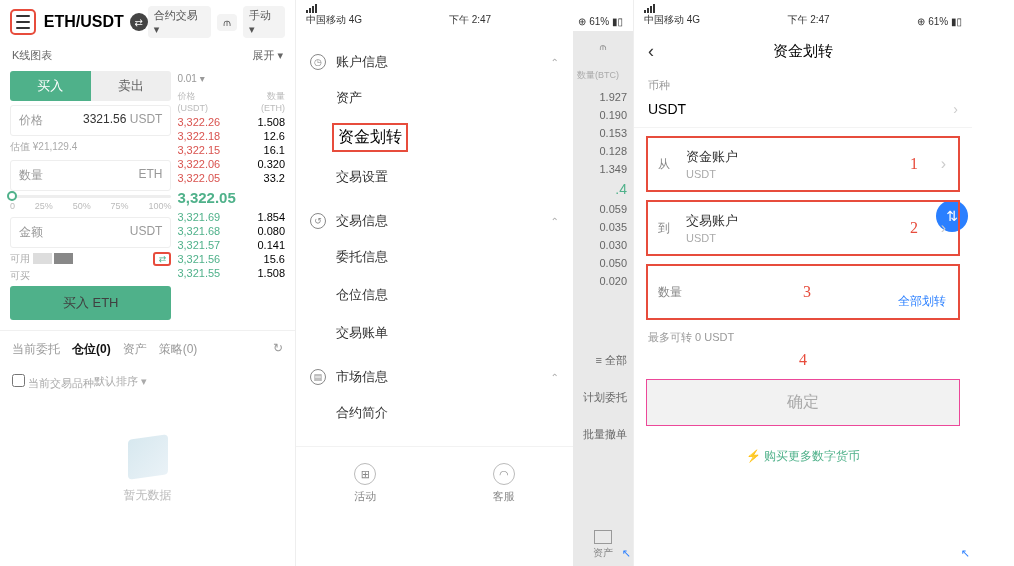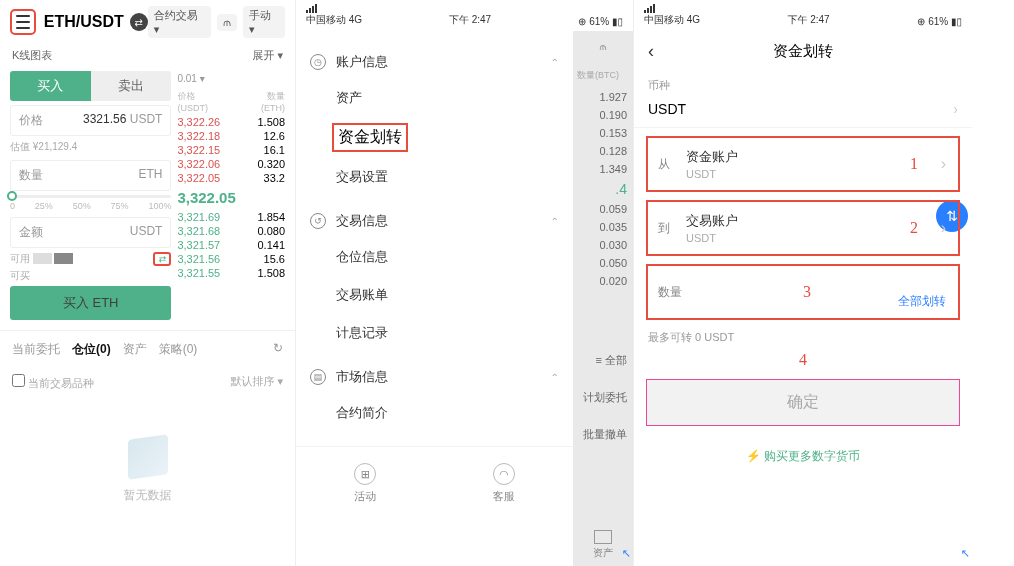--- a/index.html
+++ b/index.html
@@ -35,21 +35,21 @@
   .transfer-mini{width:18px;height:14px;border:2px solid #e74c3c;border-radius:3px;display:inline-flex;align-items:center;justify-content:center;color:#4fb18a;font-size:9px}
   .buybtn{background:#4fb18a;color:#404040;text-align:center;padding:8px;border-radius:3px;font-size:13px;margin-top:1px}
   .book-hdr{display:flex;justify-content:space-between;font-size:9px;color:#bbb;margin:6px 0 2px}
   .book-row{display:flex;justify-content:space-between;font-size:11px;padding:1px 0}
   .ask{color:#d9534f}
   .bid{color:#4fb18a}
   .mid{font-size:15px;color:#4fb18a;font-weight:600;padding:4px 0}
   .pos-tabs{display:flex;gap:12px;padding:10px 12px;font-size:12px;color:#999;border-top:1px solid #f0f0f0;margin-top:10px}
   .pos-tabs .act{color:#111;font-weight:600}
   .pos-tabs .ref{margin-left:auto}
-  .below{display:flex;justify-content:space-between;padding:6px 12px;font-size:11px;color:#aaa}
+  .below{display:flex;padding:6px 12px;font-size:11px;color:#aaa}
   .empty{text-align:center;color:#bbb;font-size:12px;padding:40px 0}
   .empty .ico{width:40px;height:40px;background:linear-gradient(135deg,#d7e8ef,#eaf2f7);margin:0 auto 10px;border-radius:4px;transform:skewY(-8deg)}
   
   .status{display:flex;justify-content:space-between;padding:4px 10px;font-size:10px;color:#333;align-items:flex-end}
   .status .sig{display:flex;align-items:flex-end;gap:1px}
   .status .sig b{width:2px;background:#333;display:block}
   .drawer{display:flex;height:calc(100% - 20px)}
   .drawer-left{flex:1;padding-top:10px}
   .drawer-right{width:60px;background:#e9e9e9;color:#888;font-size:10px}
   .sec{padding:4px 0}
@@ -235,23 +235,23 @@
         <div class="sec-item">资产</div>
         <div style="padding:6px 0"><span class="hl">资金划转</span></div>
         <div class="sec-item">交易设置</div>
       </div>
       <div class="sec">
         <div class="sec-hdr">
             <span class="ico">↺</span>
             <span>交易信息</span>
             <span class="chev">⌃</span>
           </div>
+        <div class="sec-item">委托信息</div>
         <div class="sec-item">仓位信息</div>
         <div class="sec-item">交易账单</div>
-        <div class="sec-item">计息记录</div>
       </div>
       <div class="sec">
         <div class="sec-hdr">
             <span class="ico">▤</span>
             <span>市场信息</span>
             <span class="chev">⌃</span>
           </div>
         <div class="sec-item">合约简介</div>
       </div>
       <div class="btm">

